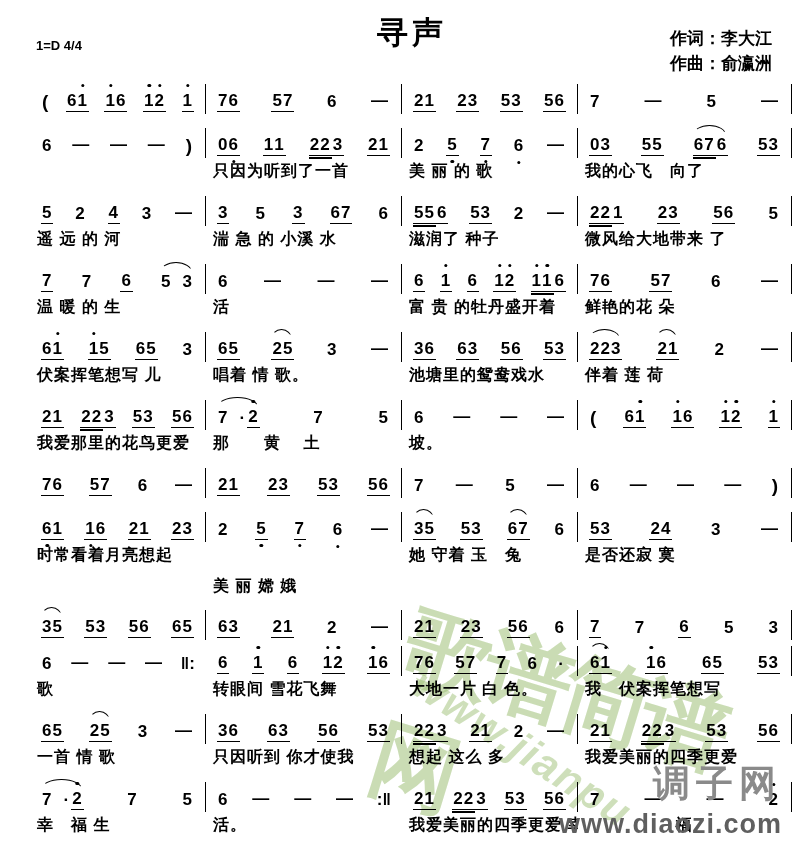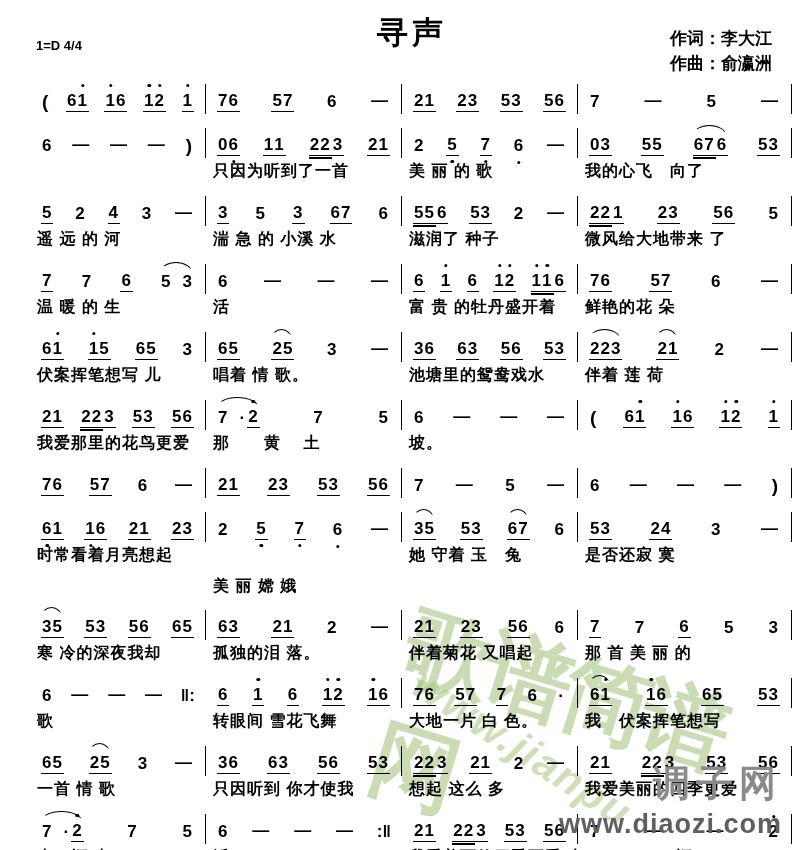--- a/index.html
+++ b/index.html
@@ -1078,26 +1078,20 @@
               <span class="ch">5</span>
             </span>
           </span>
           <span class="tok">
             <span class="g">
               <span class="ch">3</span>
             </span>
           </span>
         </div>
       </div>
-      <div class="lyrics-line">
-        <div class="lyric" style="width: 176px;">寒 冷的深夜我却</div>
-        <div class="lyric" style="width: 196px;">孤独的泪 落。</div>
-        <div class="lyric" style="width: 176px;">伴着菊花 又唱起</div>
-        <div class="lyric" style="width: 214px;">那 首 美 丽 的</div>
-      </div>
     </div>
     <div class="row">
       <div class="notes-line">
         <div class="measure nobar" style="width: 176px;">
           <span class="tok">
             <span class="g">
               <span class="ch">6</span>
             </span>
           </span>
           <span class="tok">

